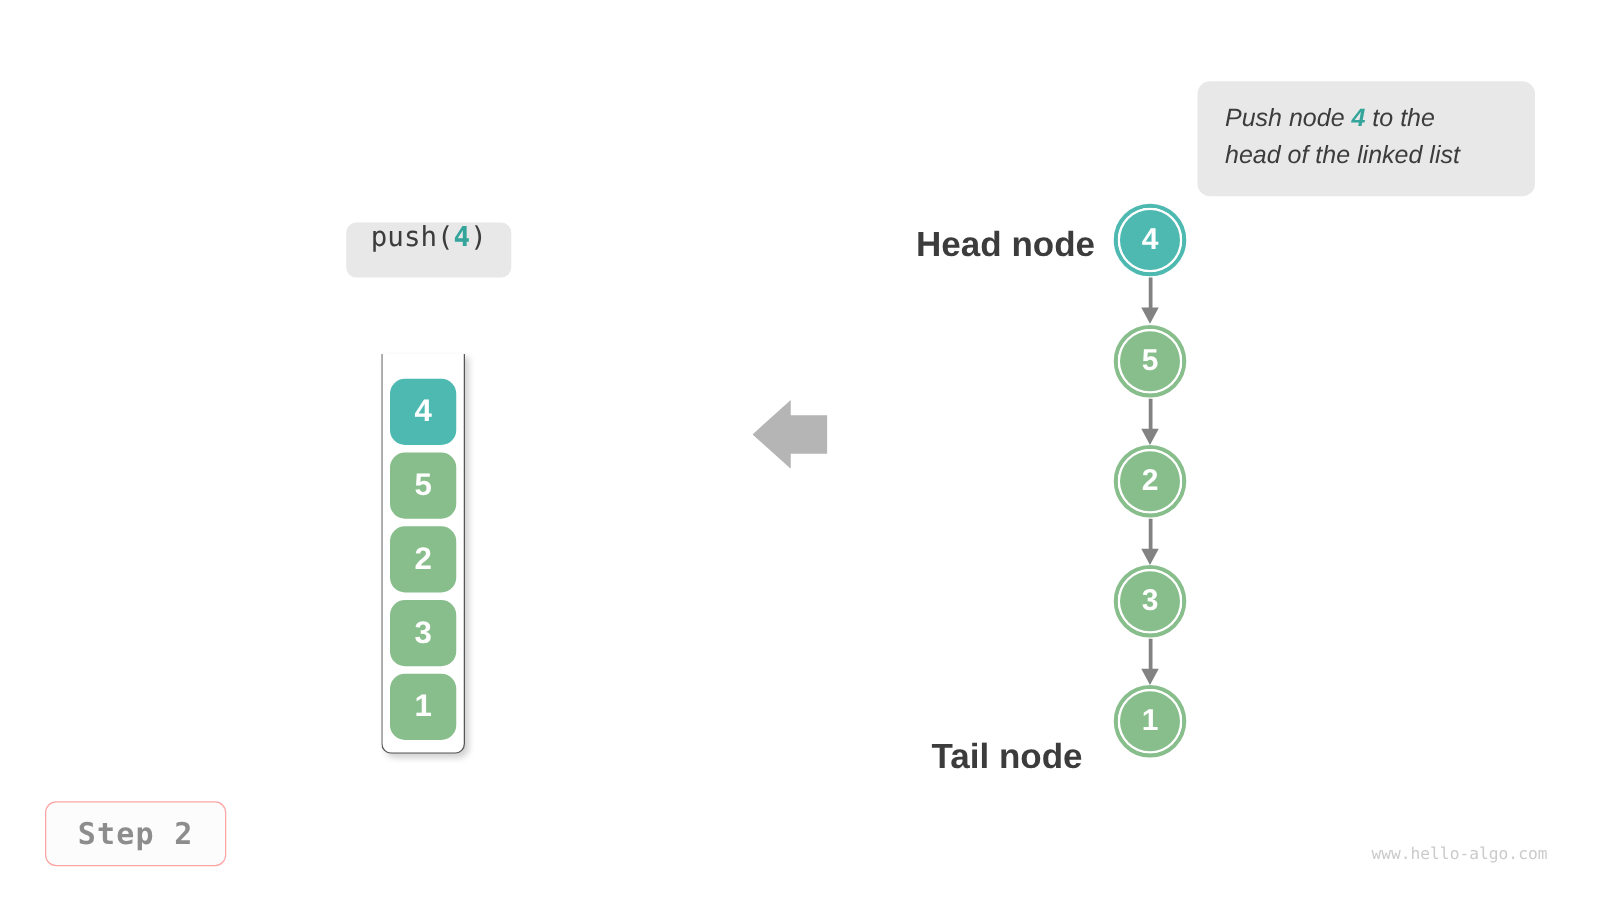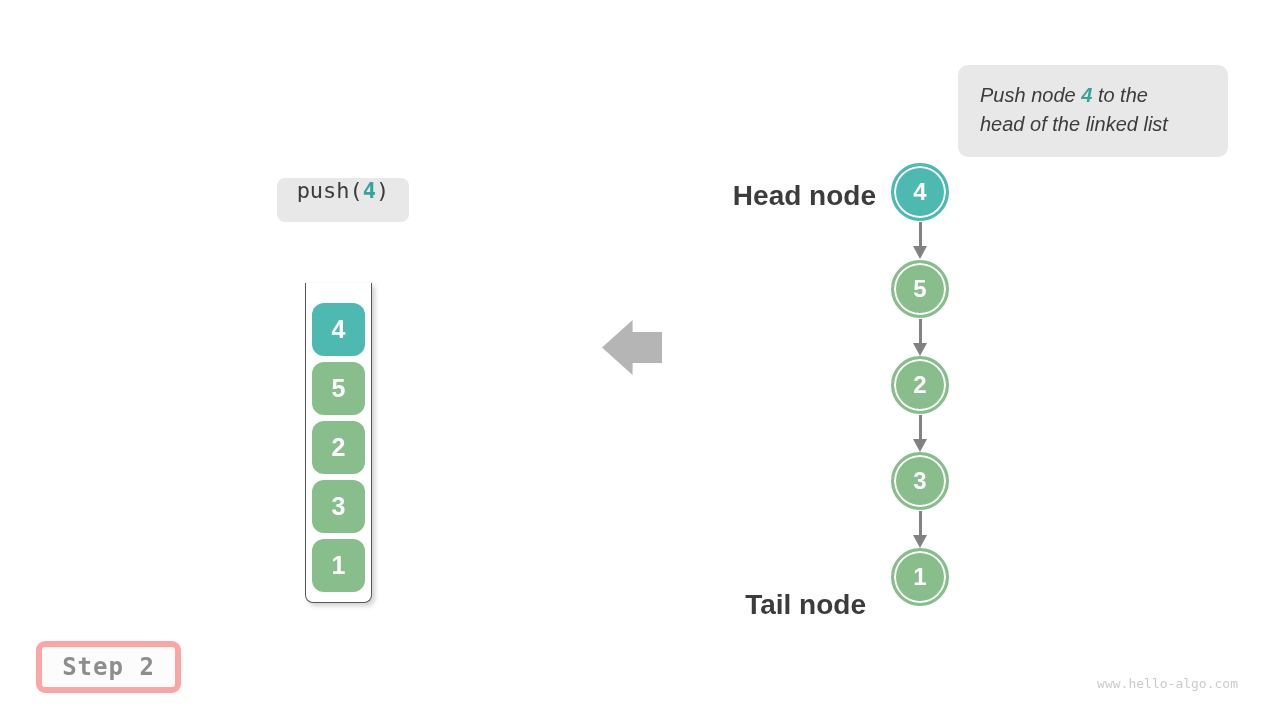--- a/index.html
+++ b/index.html
@@ -78,21 +78,21 @@
     position:absolute; width:220px; text-align:right;
     font-size:28px; font-weight:bold; color:var(--dark-text);
   }
   .head-label { left:656px; top:180px; }
   .tail-label { left:646px; top:565px;margin-top:24px; }
 
   
   .step-badge {
     position:absolute; left:36px; top:641px; width:145px; height:52px;
     box-sizing:border-box; background:#fcfcfc;
-    border:6px solid #fca5a5; border-radius:9px;
+    border:1px solid #fca5a5; border-radius:9px;
     display:flex; align-items:center; justify-content:center;
   }
   .step-badge span {
     font-family:"DejaVu Sans Mono",monospace; font-size:24px; font-weight:bold;
     color:var(--step-text); letter-spacing:1px;
   }
 
   .watermark {
     position:absolute; right:42px; top:676px;
     font-family:"DejaVu Sans Mono",monospace; font-size:13px;

